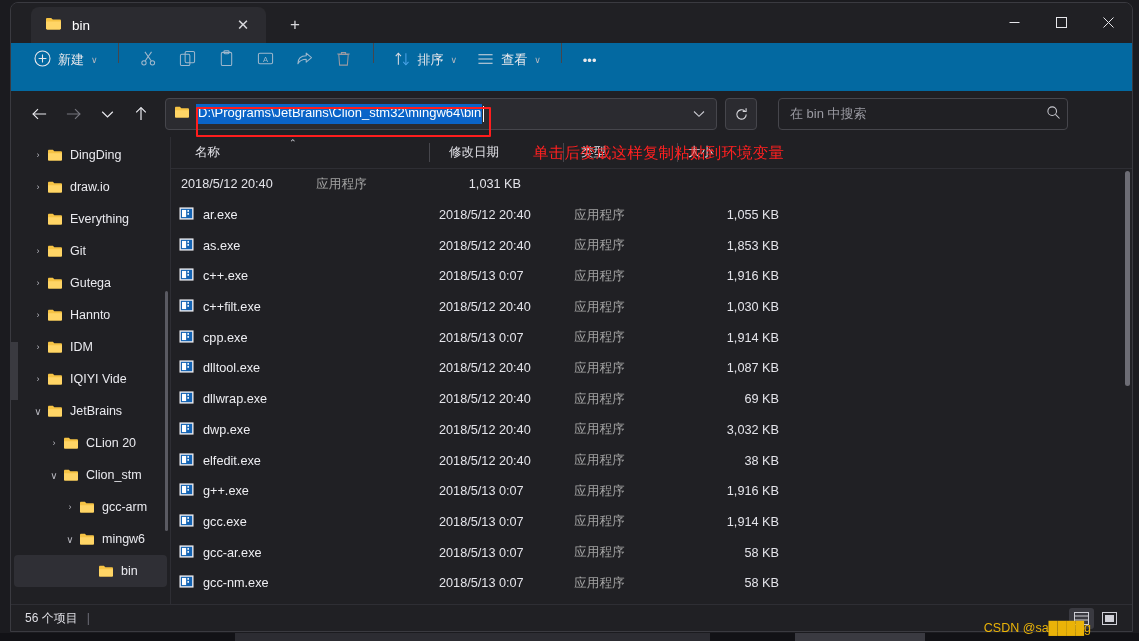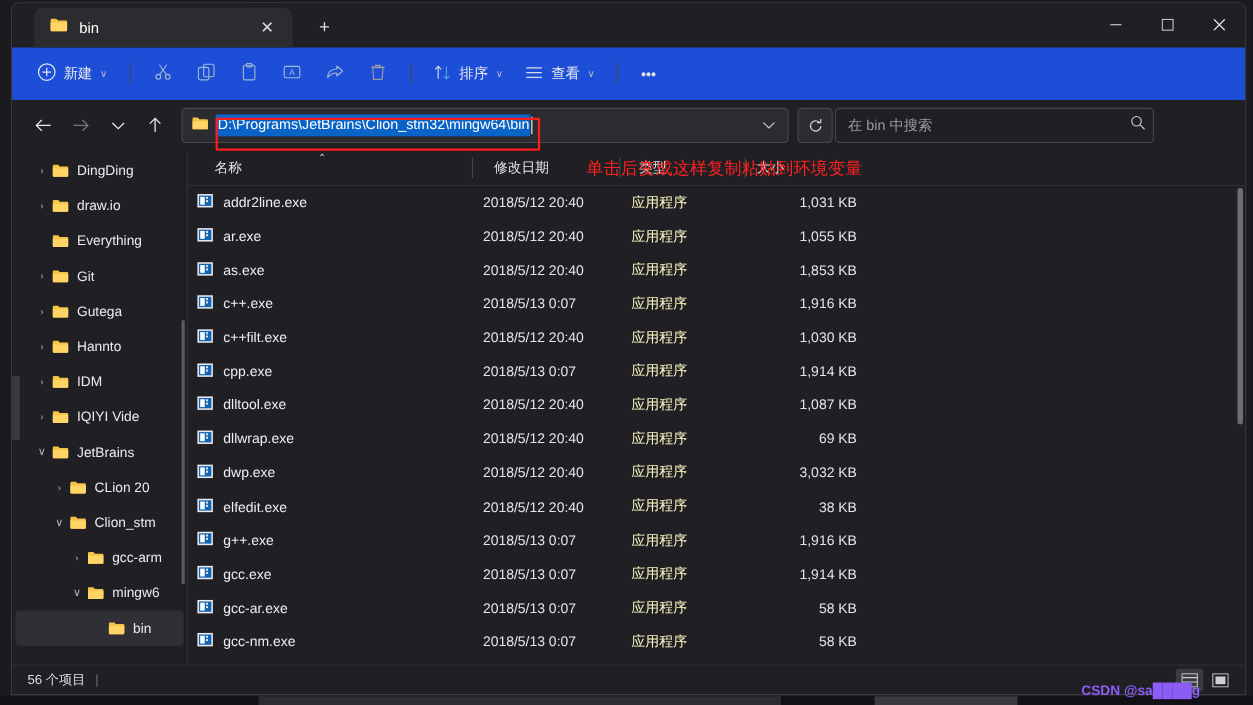--- a/index.html
+++ b/index.html
@@ -68,22 +68,22 @@
     height: 38px; display: flex;
   }
   .wc {
     width: 47px; height: 38px;
     display: flex; align-items: center; justify-content: center;
     color: #e6e6ea;
   }
   
   .commandbar {
     height: 48px;
-    background: #1d4ed8;
-    display: flex; align-items: center;
+    background: #0369a1;
+    display: flex; align-items: flex-start;
     padding: 0 14px;
     gap: 2px;
     flex: 0 0 auto;
   }
   .cb-btn {
     height: 34px;
     display: flex; align-items: center; gap: 7px;
     padding: 0 9px;
     border-radius: 5px;
     color: #e8e8ec; font-size: 13px;
@@ -155,21 +155,21 @@
     width: 32px; height: 32px;
     margin-left: 6px;
     background: #2b2b30;
     border: 1px solid #46464c;
     border-radius: 4px;
     display: flex; align-items: center; justify-content: center;
     color: #d5d5da;
   }
   .searchbox {
     width: 290px; height: 32px;
-    margin-left: 0;
+    margin-left: 19px;
     background: #202024;
     border: 1px solid #46464c;
     border-radius: 4px;
     display: flex; align-items: center;
     padding: 0 6px 0 11px;
   }
   .search-ph {
     flex: 1 1 auto;
     color: #9a9aa2; font-size: 13px;
   }
@@ -288,21 +288,21 @@
     display: flex; align-items: center;
     font-size: 12.7px; color: #eeeef2;
   }
   .cell-name {
     width: 258px;
     display: flex; align-items: center;
     padding-left: 8px; gap: 9px;
     overflow: hidden;
   }
   .cell-date { width: 134px; padding-left: 10px; color: #e4e4ea; }
-  .cell-type { width: 114px; padding-left: 11px; color: #fef9c3; }
+  .cell-type { width: 114px; padding-left: 11px; color: #a3a3a3; }
   .cell-size { width: 114px; padding-right: 12px; text-align: right; color: #e4e4ea; }
   .exe-ic { flex: 0 0 auto; }
   .pane-scrollbar {
     position: absolute;
     right: 2px; top: 34px;
     width: 5px; height: 215px;
     background: #6d6d75;
     border-radius: 3px;
   }
   
@@ -324,25 +324,24 @@
   .vm {
     width: 25px; height: 21px;
     display: flex; align-items: center; justify-content: center;
     border-radius: 3px;
     color: #cfcfd6;
   }
   .vm.active { background: #3a3a41; }
   .watermark {
     position: absolute;
     right: 48px; bottom: 6px;
-    color: #8b5cf6;
+    color: #eab308;
     font-size: 12.5px;
     z-index: 30;
     white-space: nowrap;
-    font-weight: bold;
   }
   
   .taskbar-sliver {
     position: absolute;
     left: 0; bottom: 0;
     width: 1139px; height: 8px;
     background: #121216;
   }
   .tb-chunk {
     position: absolute;
@@ -700,30 +699,20 @@
           </div>
           <div class="col col-type">
             <span>类型</span>
           </div>
           <div class="col col-size">
             <span>大小</span>
           </div>
         </div>
         <div class="rows" id="rows-root">
             <div class="row">
-              <div class="cell-name">
-                <span class="exe-ic"><svg width="15" height="15" viewBox="0 0 16 16">
-                    <rect x="0.5" y="1.5" width="15" height="13" fill="#e9e9ee"></rect>
-                    <rect x="2" y="3" width="12" height="10" fill="#1464b4"></rect>
-                    <rect x="3.2" y="4.2" width="4.4" height="7.6" fill="#ffffff"></rect>
-                    <rect x="9" y="4.2" width="1.6" height="2" fill="#ffffff"></rect>
-                    <rect x="9" y="7.4" width="1.6" height="2" fill="#ffffff"></rect>
-                  </svg></span>
-                <span>addr2line.exe</span>
-              </div>
               <div class="cell-date">2018/5/12 20:40</div>
               <div class="cell-type">应用程序</div>
               <div class="cell-size">1,031 KB</div>
             </div>
             <div class="row">
               <div class="cell-name">
                 <span class="exe-ic"><svg width="15" height="15" viewBox="0 0 16 16">
                     <rect x="0.5" y="1.5" width="15" height="13" fill="#e9e9ee"></rect>
                     <rect x="2" y="3" width="12" height="10" fill="#1464b4"></rect>
                     <rect x="3.2" y="4.2" width="4.4" height="7.6" fill="#ffffff"></rect>

